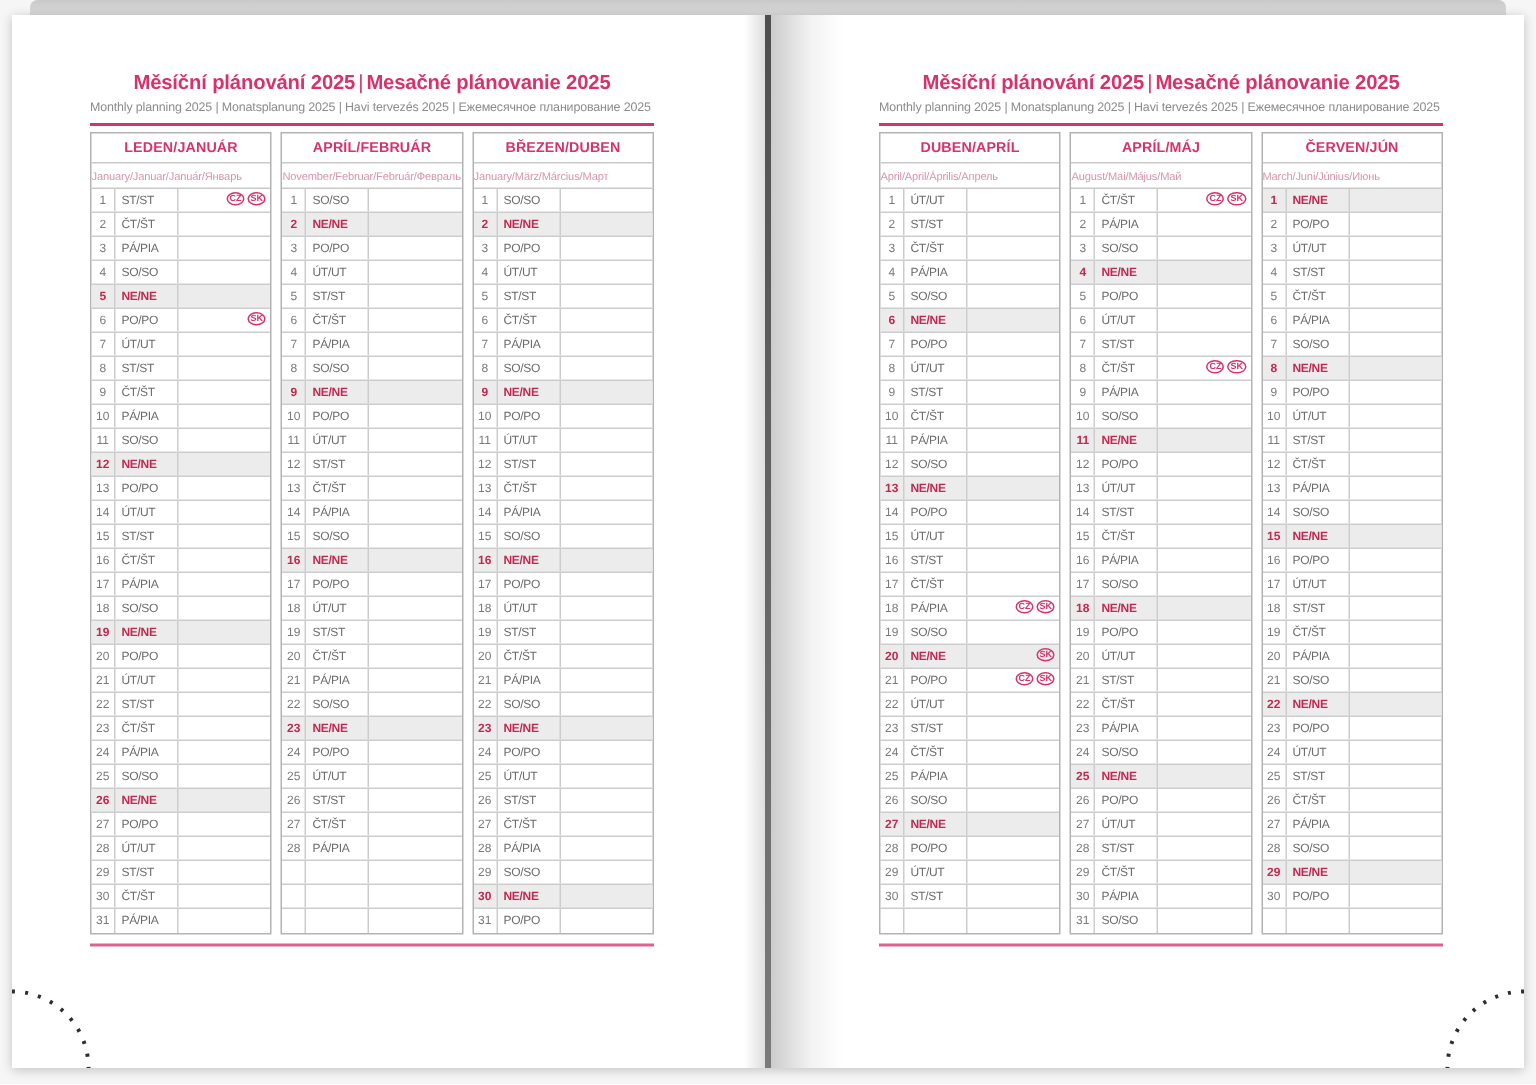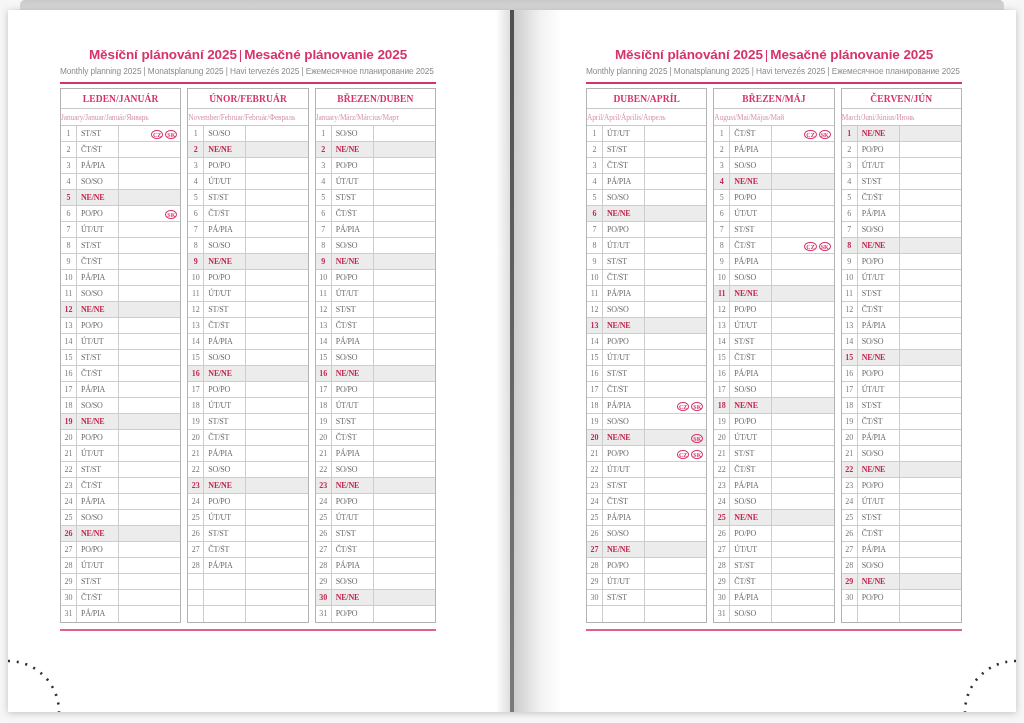--- a/index.html
+++ b/index.html
@@ -25,21 +25,21 @@
   .page-right .content { margin-left:72px; }
 
   .title { text-align:center; font-size:13.5px; font-weight:bold; line-height:17px;
            color:var(--accent); letter-spacing:-0.1px; }
   .title .sep { font-weight:normal; padding:0 2px; }
   .subtitle { font-size:8.3px; color:#8c8c8c; margin-top:3px; letter-spacing:-0.1px; }
   .rule { height:2px; background:var(--accent); }
   .rule.top { margin-top:6px; }
   .rule.bottom { margin-top:6px; background:#dd6290; }
 
-  .months { display:flex; gap:6px; margin-top:4px;font-family:Liberation Serif, serif; }
+  .months { display:flex; gap:6px; margin-top:4px; }
   .month { flex:1; border:1px solid #b3b3b3; background:#fff; }
   .m-name { height:20px; line-height:20px; text-align:center; font-size:9.5px; font-weight:bold;
             color:var(--accent); border-bottom:1px solid #c9c9c9; letter-spacing:0.1px; }
   .m-trans { height:17px; line-height:17px; text-align:left; font-size:7.4px;
              color:#d795ab; border-bottom:1px solid #c9c9c9; letter-spacing:-0.1px; }
   .mrow { display:flex; height:16px; line-height:15px; border-bottom:1px solid #cdcdcd; }
   .mrow:last-child { border-bottom:none; }
   .c-num { width:16px; text-align:center; font-size:8px; color:#7a7a7a; border-right:1px solid #cdcdcd; }
   .c-day { width:42px; padding-left:4px; font-size:8px; color:#6b6b6b;
            border-right:1px solid #cdcdcd; letter-spacing:-0.2px; }
@@ -223,21 +223,21 @@
                 <div class="c-day">ČT/ŠT</div>
                 <div class="c-note"></div>
               </div>
               <div class="mrow">
                 <div class="c-num">31</div>
                 <div class="c-day">PÁ/PIA</div>
                 <div class="c-note"></div>
               </div>
             </div>
           <div class="month">
-              <div class="m-name">ÚNOR/FEBRUÁR</div>
+              <div class="m-name">APRÍL/FEBRUÁR</div>
               <div class="m-trans">November/Februar/Február/Февраль</div>
               <div class="mrow">
                 <div class="c-num">1</div>
                 <div class="c-day">SO/SO</div>
                 <div class="c-note"></div>
               </div>
               <div class="mrow sun">
                 <div class="c-num">2</div>
                 <div class="c-day">NE/NE</div>
                 <div class="c-note"></div>
@@ -713,21 +713,21 @@
                 <div class="c-day">ST/ST</div>
                 <div class="c-note"></div>
               </div>
               <div class="mrow">
                 <div class="c-num"></div>
                 <div class="c-day"></div>
                 <div class="c-note"></div>
               </div>
             </div>
           <div class="month">
-              <div class="m-name">BŘEZEN/MÁJ</div>
+              <div class="m-name">APRÍL/MÁJ</div>
               <div class="m-trans">August/Mai/Május/Май</div>
               <div class="mrow">
                 <div class="c-num">1</div>
                 <div class="c-day">ČT/ŠT</div>
                 <div class="c-note"><span class="badge">CZ</span><span class="badge">SK</span></div>
               </div>
               <div class="mrow">
                 <div class="c-num">2</div>
                 <div class="c-day">PÁ/PIA</div>
                 <div class="c-note"></div>

